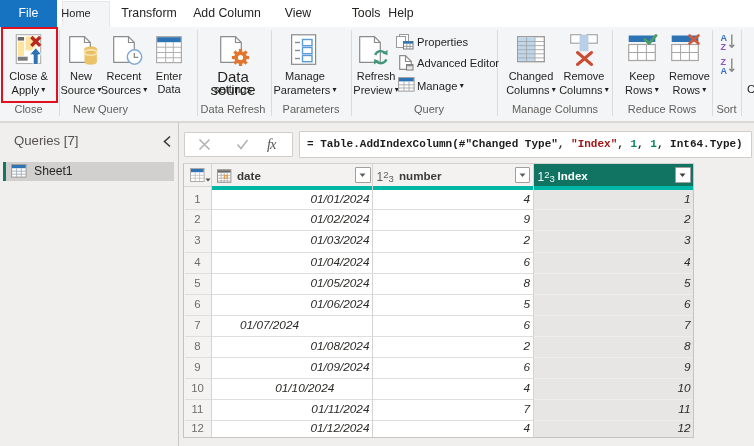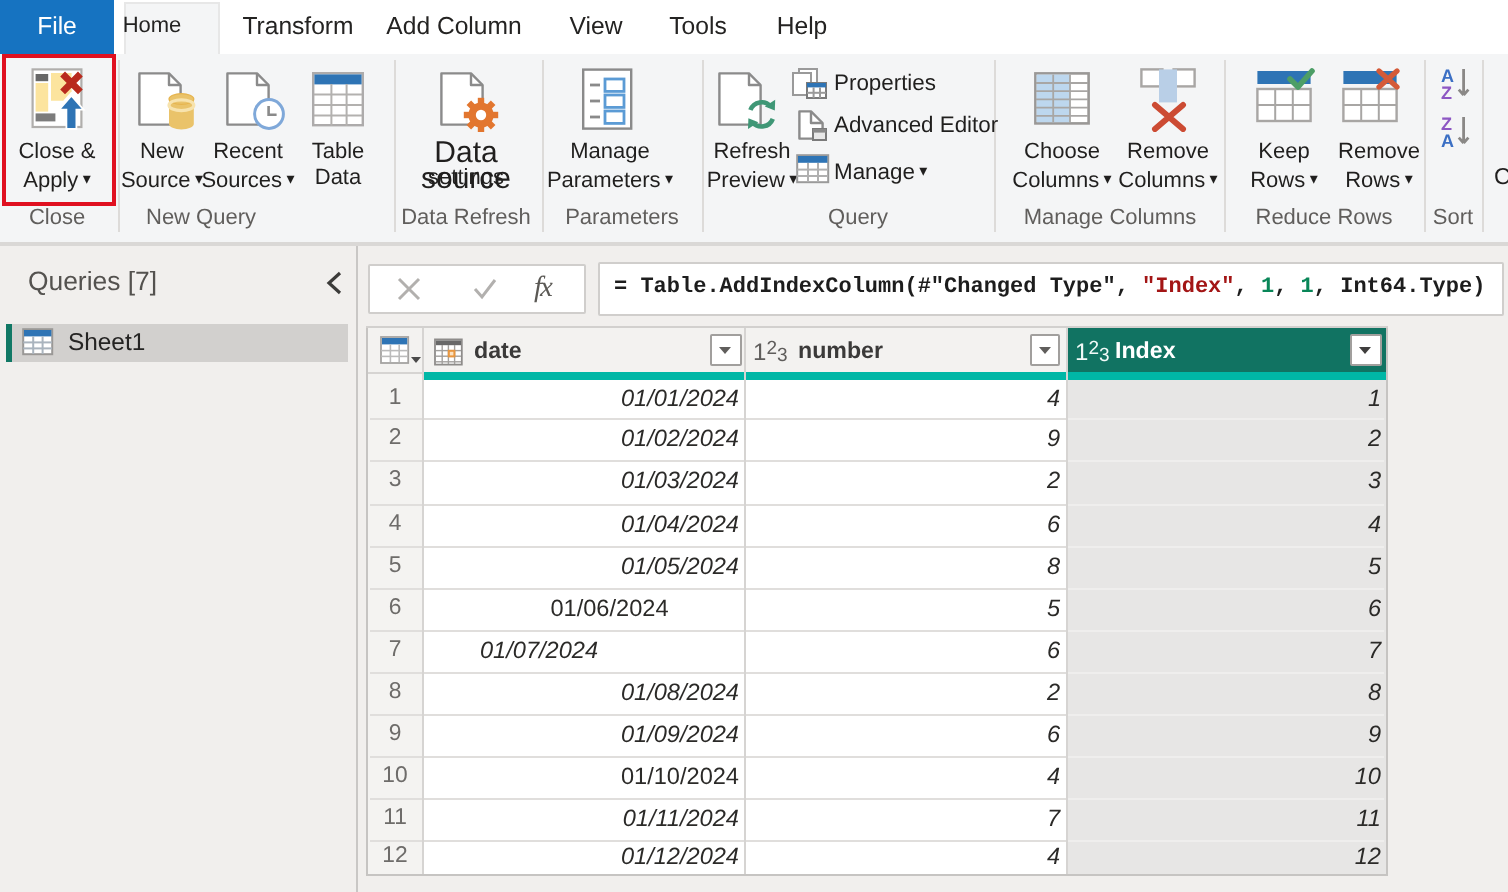--- a/index.html
+++ b/index.html
@@ -9,21 +9,21 @@
 <div style="position:absolute;left:0;top:27px;width:754px;height:94px;background:#f4f5f6"></div>
 <div style="position:absolute;left:0;top:121px;width:754px;height:2px;background:#dad8d6"></div>
 <div style="position:absolute;left:0;top:123px;width:754px;height:323px;background:#f1efed"></div>
 <div style="position:absolute;left:0;top:0;width:57px;height:26.5px;background:#1673c1"></div>
 <div style="position:absolute;left:0;top:0;width:57px;height:26.5px;color:#fff;font-size:12.3px;line-height:26.5px;text-align:center">File</div>
 <div style="position:absolute;left:62px;top:1px;width:48px;height:26px;background:#f4f5f6;border:1px solid #e7e7e7;border-bottom:none"></div>
 <div style="position:absolute;left:16px;top:0;width:120px;height:26.5px;color:#242322;font-size:11px;line-height:27px;text-align:center">Home</div>
 <div style="position:absolute;left:89px;top:0;width:120px;height:26.5px;color:#242322;font-size:12.3px;line-height:27px;text-align:center">Transform</div>
 <div style="position:absolute;left:167px;top:0;width:120px;height:26.5px;color:#242322;font-size:12.3px;line-height:27px;text-align:center">Add Column</div>
 <div style="position:absolute;left:238px;top:0;width:120px;height:26.5px;color:#242322;font-size:12.3px;line-height:27px;text-align:center">View</div>
-<div style="position:absolute;left:289px;top:0;width:120px;height:26.5px;color:#242322;font-size:12.3px;line-height:27px;text-align:center">Tools</div>
+<div style="position:absolute;left:306px;top:0;width:120px;height:26.5px;color:#242322;font-size:12.3px;line-height:27px;text-align:center">Tools</div>
 <div style="position:absolute;left:341px;top:0;width:120px;height:26.5px;color:#242322;font-size:12.3px;line-height:27px;text-align:center">Help</div>
 <div style="position:absolute;left:59px;top:30px;width:1px;height:86px;background:#dddbd9"></div>
 <div style="position:absolute;left:197px;top:30px;width:1px;height:86px;background:#dddbd9"></div>
 <div style="position:absolute;left:271px;top:30px;width:1px;height:86px;background:#dddbd9"></div>
 <div style="position:absolute;left:351px;top:30px;width:1px;height:86px;background:#dddbd9"></div>
 <div style="position:absolute;left:497px;top:30px;width:1px;height:86px;background:#dddbd9"></div>
 <div style="position:absolute;left:612px;top:30px;width:1px;height:86px;background:#dddbd9"></div>
 <div style="position:absolute;left:712px;top:30px;width:1px;height:86px;background:#dddbd9"></div>
 <div style="position:absolute;left:741px;top:30px;width:1px;height:86px;background:#dddbd9"></div>
 <div style="position:absolute;left:-26.5px;top:102.5px;width:110px;height:13px;color:#605e5c;font-size:11px;line-height:13px;text-align:center">Close</div>
@@ -33,29 +33,29 @@
 <div style="position:absolute;left:374px;top:102.5px;width:110px;height:13px;color:#605e5c;font-size:11px;line-height:13px;text-align:center">Query</div>
 <div style="position:absolute;left:500px;top:102.5px;width:110px;height:13px;color:#605e5c;font-size:11px;line-height:13px;text-align:center">Manage Columns</div>
 <div style="position:absolute;left:607px;top:102.5px;width:110px;height:13px;color:#605e5c;font-size:11px;line-height:13px;text-align:center">Reduce Rows</div>
 <div style="position:absolute;left:671.5px;top:102.5px;width:110px;height:13px;color:#605e5c;font-size:11px;line-height:13px;text-align:center">Sort</div>
 <div style="position:absolute;left:-7.5px;top:69.5px;width:72px;height:13px;color:#201f1e;font-size:11px;line-height:13px;text-align:center">Close &amp;</div>
 <div style="position:absolute;left:-7.5px;top:82.5px;width:72px;height:13px;color:#201f1e;font-size:11px;line-height:13px;text-align:center">Apply<span style="font-size:8px;vertical-align:1.5px"> ▾</span></div>
 <div style="position:absolute;left:45.0px;top:69.5px;width:72px;height:13px;color:#201f1e;font-size:11px;line-height:13px;text-align:center">New</div>
 <div style="position:absolute;left:45.0px;top:82.5px;width:72px;height:13px;color:#201f1e;font-size:11px;line-height:13px;text-align:center">Source<span style="font-size:8px;vertical-align:1.5px"> ▾</span></div>
 <div style="position:absolute;left:88.0px;top:69.5px;width:72px;height:13px;color:#201f1e;font-size:11px;line-height:13px;text-align:center">Recent</div>
 <div style="position:absolute;left:88.0px;top:82.5px;width:72px;height:13px;color:#201f1e;font-size:11px;line-height:13px;text-align:center">Sources<span style="font-size:8px;vertical-align:1.5px"> ▾</span></div>
-<div style="position:absolute;left:133.0px;top:69.5px;width:72px;height:13px;color:#201f1e;font-size:11px;line-height:13px;text-align:center">Table</div>
+<div style="position:absolute;left:133.0px;top:69.5px;width:72px;height:13px;color:#201f1e;font-size:11px;line-height:13px;text-align:center">Enter</div>
 <div style="position:absolute;left:133.0px;top:82.5px;width:72px;height:13px;color:#201f1e;font-size:11px;line-height:13px;text-align:center">Data</div>
 <div style="position:absolute;left:197.0px;top:69.5px;width:72px;height:13px;color:#201f1e;font-size:15px;line-height:13px;text-align:center">Data source</div>
 <div style="position:absolute;left:197.0px;top:82.5px;width:72px;height:13px;color:#201f1e;font-size:11px;line-height:13px;text-align:center">settings</div>
 <div style="position:absolute;left:265.0px;top:69.5px;width:80px;height:13px;color:#201f1e;font-size:11px;line-height:13px;text-align:center">Manage</div>
 <div style="position:absolute;left:265.0px;top:82.5px;width:80px;height:13px;color:#201f1e;font-size:11px;line-height:13px;text-align:center">Parameters<span style="font-size:8px;vertical-align:1.5px"> ▾</span></div>
 <div style="position:absolute;left:340.0px;top:69.5px;width:72px;height:13px;color:#201f1e;font-size:11px;line-height:13px;text-align:center">Refresh</div>
 <div style="position:absolute;left:340.0px;top:82.5px;width:72px;height:13px;color:#201f1e;font-size:11px;line-height:13px;text-align:center">Preview<span style="font-size:8px;vertical-align:1.5px"> ▾</span></div>
-<div style="position:absolute;left:495.0px;top:69.5px;width:72px;height:13px;color:#201f1e;font-size:11px;line-height:13px;text-align:center">Choose</div>
+<div style="position:absolute;left:495.0px;top:69.5px;width:72px;height:13px;color:#201f1e;font-size:11px;line-height:13px;text-align:center">Changed</div>
 <div style="position:absolute;left:495.0px;top:82.5px;width:72px;height:13px;color:#201f1e;font-size:11px;line-height:13px;text-align:center">Columns<span style="font-size:8px;vertical-align:1.5px"> ▾</span></div>
 <div style="position:absolute;left:548.0px;top:69.5px;width:72px;height:13px;color:#201f1e;font-size:11px;line-height:13px;text-align:center">Remove</div>
 <div style="position:absolute;left:548.0px;top:82.5px;width:72px;height:13px;color:#201f1e;font-size:11px;line-height:13px;text-align:center">Columns<span style="font-size:8px;vertical-align:1.5px"> ▾</span></div>
 <div style="position:absolute;left:606.0px;top:69.5px;width:72px;height:13px;color:#201f1e;font-size:11px;line-height:13px;text-align:center">Keep</div>
 <div style="position:absolute;left:606.0px;top:82.5px;width:72px;height:13px;color:#201f1e;font-size:11px;line-height:13px;text-align:center">Rows<span style="font-size:8px;vertical-align:1.5px"> ▾</span></div>
 <div style="position:absolute;left:653.5px;top:69.5px;width:72px;height:13px;color:#201f1e;font-size:11px;line-height:13px;text-align:center">Remove</div>
 <div style="position:absolute;left:653.5px;top:82.5px;width:72px;height:13px;color:#201f1e;font-size:11px;line-height:13px;text-align:center">Rows<span style="font-size:8px;vertical-align:1.5px"> ▾</span></div>
 <div style="position:absolute;left:417px;top:35.5px;width:110px;height:13px;color:#201f1e;font-size:11.2px;line-height:13px">Properties</div>
 <div style="position:absolute;left:417px;top:57px;width:110px;height:13px;color:#201f1e;font-size:11.2px;line-height:13px">Advanced Editor</div>
 <div style="position:absolute;left:417px;top:79px;width:110px;height:13px;color:#201f1e;font-size:11.2px;line-height:13px">Manage<span style="font-size:8px;vertical-align:1.5px"> ▾</span></div>
@@ -310,37 +310,37 @@
 <div style="position:absolute;left:580px;top:230.4px;width:110.5px;height:21.099999999999994px;color:#2b2a28;font-size:11.8px;font-style:italic;line-height:21.099999999999994px;text-align:right">3</div>
 <div style="position:absolute;left:184px;top:251.5px;width:27px;height:21.100000000000023px;color:#6e6c6a;font-size:11.4px;line-height:21.100000000000023px;text-align:center">4</div>
 <div style="position:absolute;left:240px;top:251.5px;width:129.5px;height:21.100000000000023px;color:#2b2a28;font-size:11.8px;font-style:italic;line-height:21.100000000000023px;text-align:right">01/04/2024</div>
 <div style="position:absolute;left:420px;top:251.5px;width:110px;height:21.100000000000023px;color:#2b2a28;font-size:11.8px;font-style:italic;line-height:21.100000000000023px;text-align:right">6</div>
 <div style="position:absolute;left:580px;top:251.5px;width:110.5px;height:21.100000000000023px;color:#2b2a28;font-size:11.8px;font-style:italic;line-height:21.100000000000023px;text-align:right">4</div>
 <div style="position:absolute;left:184px;top:272.6px;width:27px;height:21.099999999999966px;color:#6e6c6a;font-size:11.4px;line-height:21.099999999999966px;text-align:center">5</div>
 <div style="position:absolute;left:240px;top:272.6px;width:129.5px;height:21.099999999999966px;color:#2b2a28;font-size:11.8px;font-style:italic;line-height:21.099999999999966px;text-align:right">01/05/2024</div>
 <div style="position:absolute;left:420px;top:272.6px;width:110px;height:21.099999999999966px;color:#2b2a28;font-size:11.8px;font-style:italic;line-height:21.099999999999966px;text-align:right">8</div>
 <div style="position:absolute;left:580px;top:272.6px;width:110.5px;height:21.099999999999966px;color:#2b2a28;font-size:11.8px;font-style:italic;line-height:21.099999999999966px;text-align:right">5</div>
 <div style="position:absolute;left:184px;top:293.7px;width:27px;height:21.100000000000023px;color:#6e6c6a;font-size:11.4px;line-height:21.100000000000023px;text-align:center">6</div>
-<div style="position:absolute;left:240px;top:293.7px;width:129.5px;height:21.100000000000023px;color:#2b2a28;font-size:11.8px;line-height:21.100000000000023px;text-align:center">01/06/2024</div>
+<div style="position:absolute;left:240px;top:293.7px;width:129.5px;height:21.100000000000023px;color:#2b2a28;font-size:11.8px;font-style:italic;line-height:21.100000000000023px;text-align:right">01/06/2024</div>
 <div style="position:absolute;left:420px;top:293.7px;width:110px;height:21.100000000000023px;color:#2b2a28;font-size:11.8px;font-style:italic;line-height:21.100000000000023px;text-align:right">5</div>
 <div style="position:absolute;left:580px;top:293.7px;width:110.5px;height:21.100000000000023px;color:#2b2a28;font-size:11.8px;font-style:italic;line-height:21.100000000000023px;text-align:right">6</div>
 <div style="position:absolute;left:184px;top:314.8px;width:27px;height:21.099999999999966px;color:#6e6c6a;font-size:11.4px;line-height:21.099999999999966px;text-align:center">7</div>
 <div style="position:absolute;left:240px;top:314.8px;width:129.5px;height:21.099999999999966px;color:#2b2a28;font-size:11.8px;font-style:italic;line-height:21.099999999999966px;">01/07/2024</div>
 <div style="position:absolute;left:420px;top:314.8px;width:110px;height:21.099999999999966px;color:#2b2a28;font-size:11.8px;font-style:italic;line-height:21.099999999999966px;text-align:right">6</div>
 <div style="position:absolute;left:580px;top:314.8px;width:110.5px;height:21.099999999999966px;color:#2b2a28;font-size:11.8px;font-style:italic;line-height:21.099999999999966px;text-align:right">7</div>
 <div style="position:absolute;left:184px;top:335.9px;width:27px;height:21.100000000000023px;color:#6e6c6a;font-size:11.4px;line-height:21.100000000000023px;text-align:center">8</div>
 <div style="position:absolute;left:240px;top:335.9px;width:129.5px;height:21.100000000000023px;color:#2b2a28;font-size:11.8px;font-style:italic;line-height:21.100000000000023px;text-align:right">01/08/2024</div>
 <div style="position:absolute;left:420px;top:335.9px;width:110px;height:21.100000000000023px;color:#2b2a28;font-size:11.8px;font-style:italic;line-height:21.100000000000023px;text-align:right">2</div>
 <div style="position:absolute;left:580px;top:335.9px;width:110.5px;height:21.100000000000023px;color:#2b2a28;font-size:11.8px;font-style:italic;line-height:21.100000000000023px;text-align:right">8</div>
 <div style="position:absolute;left:184px;top:357.0px;width:27px;height:21.100000000000023px;color:#6e6c6a;font-size:11.4px;line-height:21.100000000000023px;text-align:center">9</div>
 <div style="position:absolute;left:240px;top:357.0px;width:129.5px;height:21.100000000000023px;color:#2b2a28;font-size:11.8px;font-style:italic;line-height:21.100000000000023px;text-align:right">01/09/2024</div>
 <div style="position:absolute;left:420px;top:357.0px;width:110px;height:21.100000000000023px;color:#2b2a28;font-size:11.8px;font-style:italic;line-height:21.100000000000023px;text-align:right">6</div>
 <div style="position:absolute;left:580px;top:357.0px;width:110.5px;height:21.100000000000023px;color:#2b2a28;font-size:11.8px;font-style:italic;line-height:21.100000000000023px;text-align:right">9</div>
 <div style="position:absolute;left:184px;top:378.1px;width:27px;height:21.099999999999966px;color:#6e6c6a;font-size:11.4px;line-height:21.099999999999966px;text-align:center">10</div>
-<div style="position:absolute;left:240px;top:378.1px;width:129.5px;height:21.099999999999966px;color:#2b2a28;font-size:11.8px;line-height:21.099999999999966px;text-align:right">01/10/2024</div>
+<div style="position:absolute;left:240px;top:378.1px;width:129.5px;height:21.099999999999966px;color:#2b2a28;font-size:11.8px;font-style:italic;line-height:21.099999999999966px;text-align:center">01/10/2024</div>
 <div style="position:absolute;left:420px;top:378.1px;width:110px;height:21.099999999999966px;color:#2b2a28;font-size:11.8px;font-style:italic;line-height:21.099999999999966px;text-align:right">4</div>
 <div style="position:absolute;left:580px;top:378.1px;width:110.5px;height:21.099999999999966px;color:#2b2a28;font-size:11.8px;font-style:italic;line-height:21.099999999999966px;text-align:right">10</div>
 <div style="position:absolute;left:184px;top:399.2px;width:27px;height:21.100000000000023px;color:#6e6c6a;font-size:11.4px;line-height:21.100000000000023px;text-align:center">11</div>
 <div style="position:absolute;left:240px;top:399.2px;width:129.5px;height:21.100000000000023px;color:#2b2a28;font-size:11.8px;font-style:italic;line-height:21.100000000000023px;text-align:right">01/11/2024</div>
 <div style="position:absolute;left:420px;top:399.2px;width:110px;height:21.100000000000023px;color:#2b2a28;font-size:11.8px;font-style:italic;line-height:21.100000000000023px;text-align:right">7</div>
 <div style="position:absolute;left:580px;top:399.2px;width:110.5px;height:21.100000000000023px;color:#2b2a28;font-size:11.8px;font-style:italic;line-height:21.100000000000023px;text-align:right">11</div>
 <div style="position:absolute;left:184px;top:420.3px;width:27px;height:16.69999999999999px;color:#6e6c6a;font-size:11.4px;line-height:16.69999999999999px;text-align:center">12</div>
 <div style="position:absolute;left:240px;top:420.3px;width:129.5px;height:16.69999999999999px;color:#2b2a28;font-size:11.8px;font-style:italic;line-height:16.69999999999999px;text-align:right">01/12/2024</div>
 <div style="position:absolute;left:420px;top:420.3px;width:110px;height:16.69999999999999px;color:#2b2a28;font-size:11.8px;font-style:italic;line-height:16.69999999999999px;text-align:right">4</div>
 <div style="position:absolute;left:580px;top:420.3px;width:110.5px;height:16.69999999999999px;color:#2b2a28;font-size:11.8px;font-style:italic;line-height:16.69999999999999px;text-align:right">12</div>

